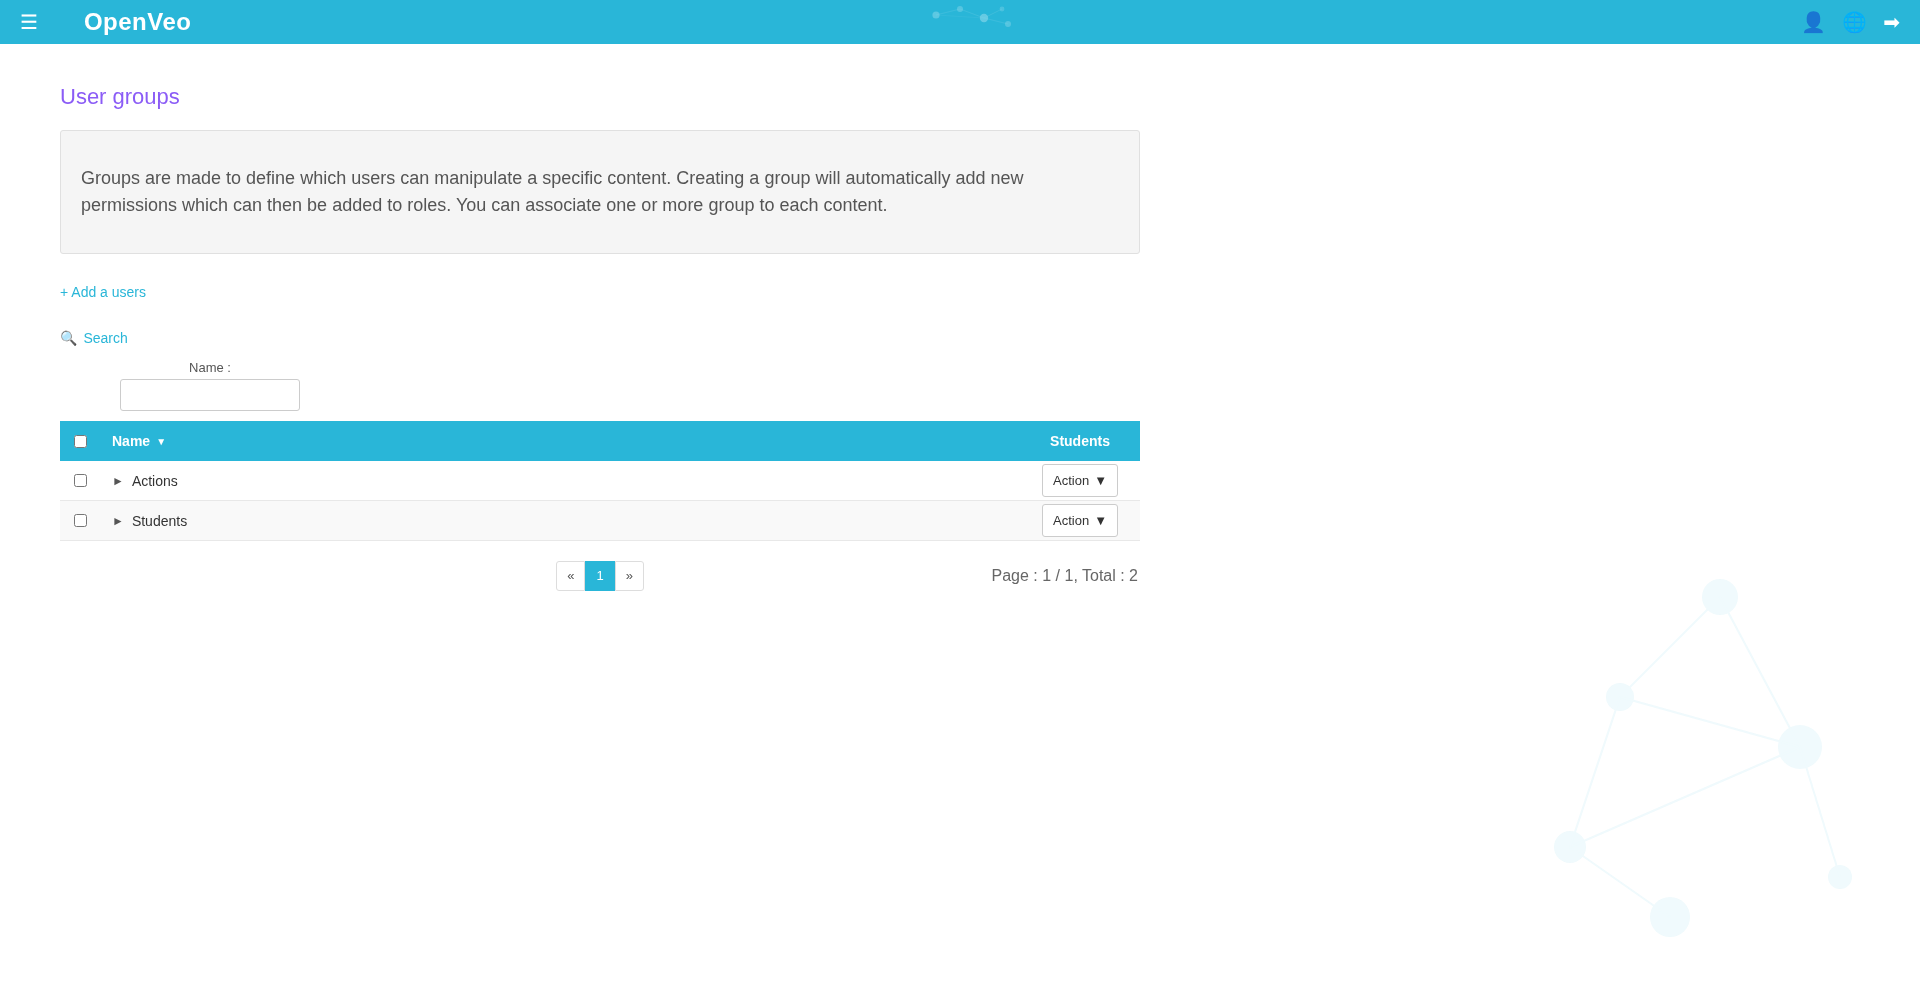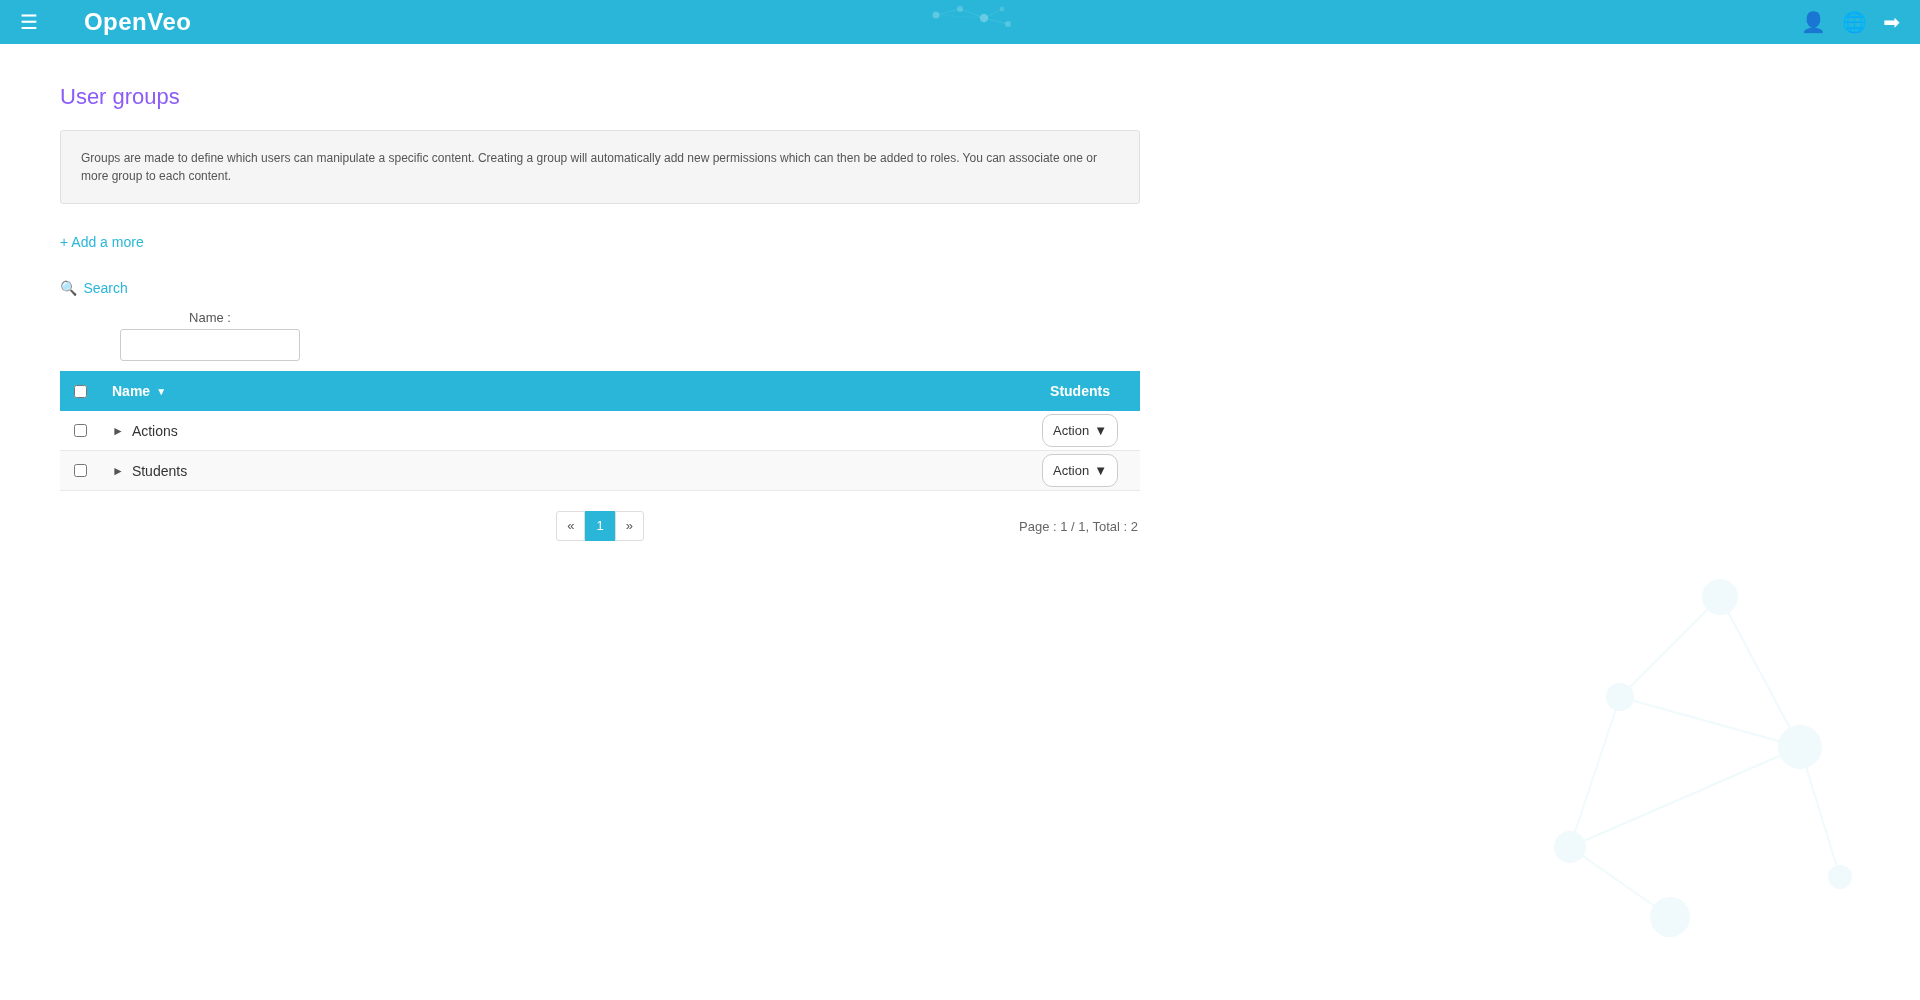--- a/index.html
+++ b/index.html
@@ -72,24 +72,24 @@
       font-size: 22px;
       font-weight: 400;
       color: #8b5cf6;
       margin-bottom: 20px;
     }
 
     .info-box {
       background: #f5f5f5;
       border: 1px solid #e0e0e0;
       border-radius: 3px;
-      padding: 18px 20px;
+      padding: 34px 20px;
       margin-bottom: 30px;
       color: #555;
-      font-size: 12px;
+      font-size: 18px;
       line-height: 1.5;
     }
 
     .add-group-link {
       color: #29b6d8;
       text-decoration: none;
       font-size: 14px;
       cursor: pointer;
       display: inline-flex;
       align-items: center;
@@ -214,21 +214,21 @@
     .row-actions {
       width: 120px;
       display: flex;
       align-items: center;
       justify-content: center;
     }
 
     .action-btn {
       background: #fff;
       border: 1px solid #ccc;
-      border-radius: 10px;
+      border-radius: 3px;
       padding: 8px 10px;
       font-size: 13px;
       cursor: pointer;
       display: flex;
       align-items: center;
       gap: 5px;
       color: #333;
     }
 
     
@@ -260,21 +260,21 @@
       border-color: #29b6d8;
     }
     .page-btn:first-child {
       border-radius: 3px 0 0 3px;
     }
     .page-btn:last-child {
       border-radius: 0 3px 3px 0;
     }
 
     .page-info {
-      font-size: 13px;
+      font-size: 16px;
       color: #666;
       text-align: right;
     }
 
     
     .bg-decoration {
       position: fixed;
       right: 0;
       bottom: 0;
       opacity: 0.07;
@@ -342,21 +342,21 @@
   </svg>
 </div>
 
 <div class="main content-wrapper">
   <h1 class="page-title">User groups</h1>
 
   <div class="info-box">
     <span>Groups are made to define which users can manipulate a specific content. Creating a group will automatically add new permissions which can then be added to roles. You can associate one or more group to each content.</span>
   </div>
 
-  <a class="add-group-link">+ Add a more</a>
+  <a class="add-group-link">+ Add a users</a>
 
   
   <div class="search-section">
     <div class="search-label">
       <span>🔍</span>
       <span>Search</span>
     </div>
     <div class="search-filters">
       <div style="width:40px;"></div>
       <div class="filter-group">

